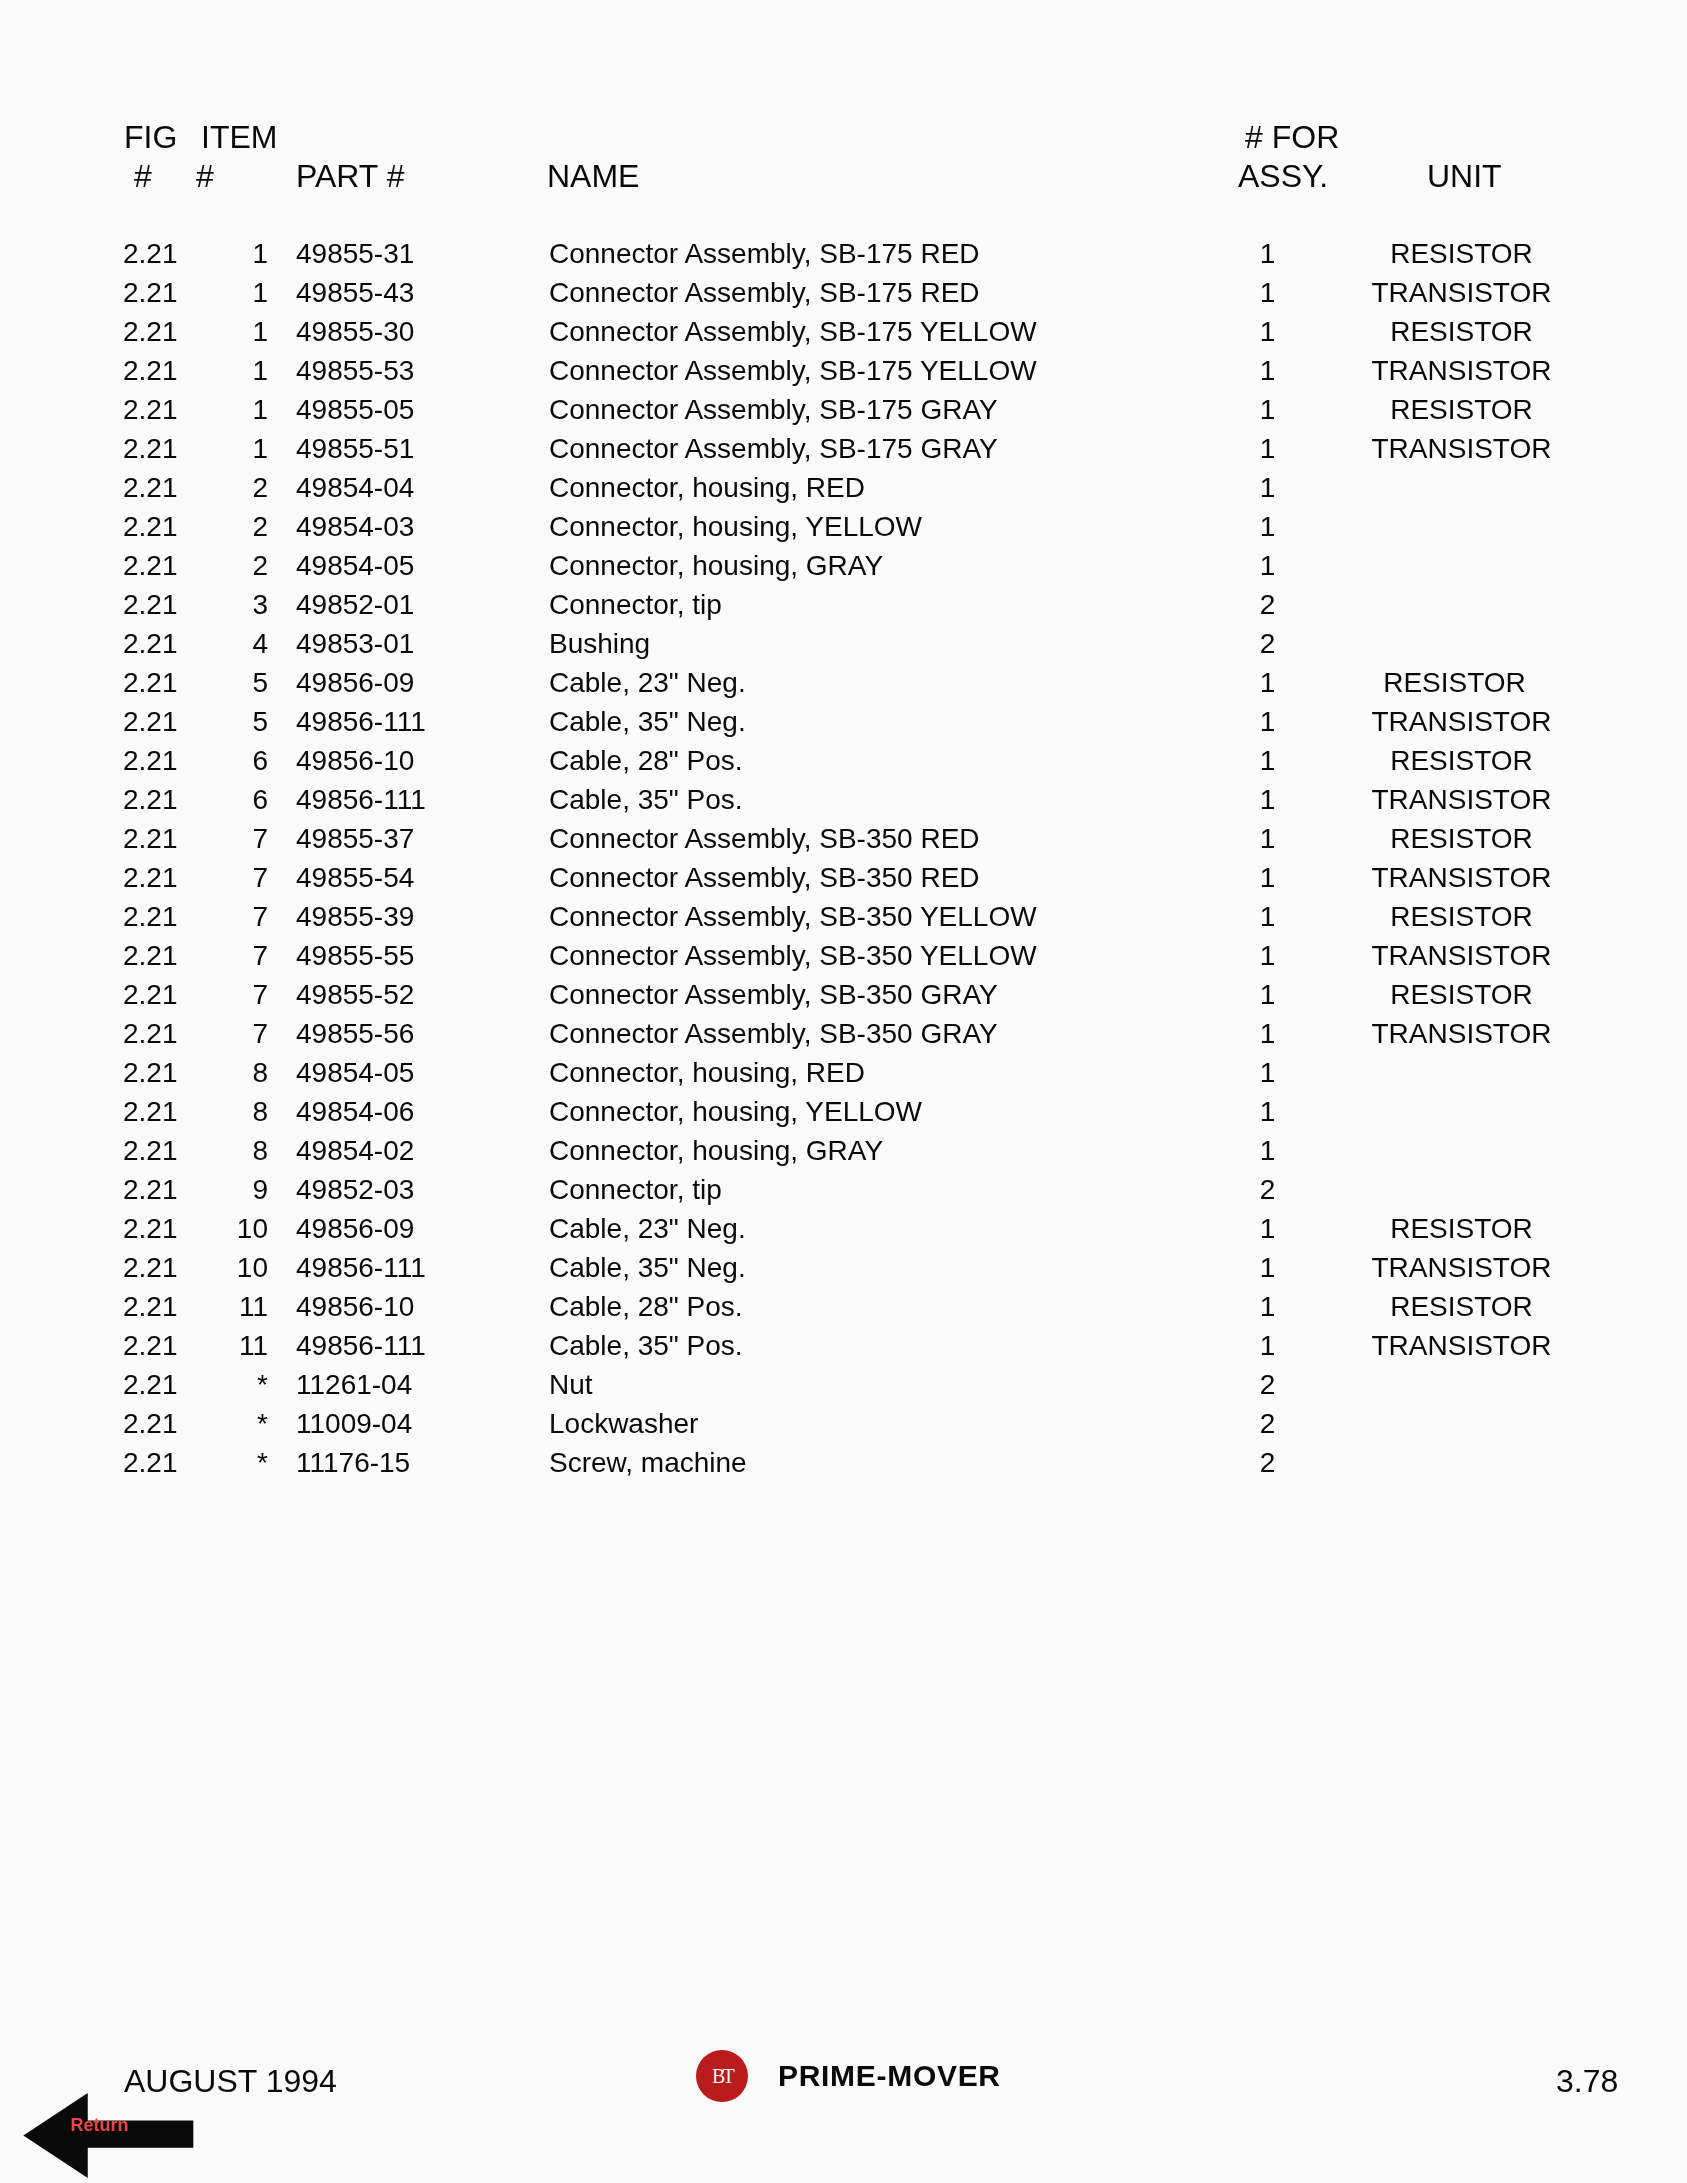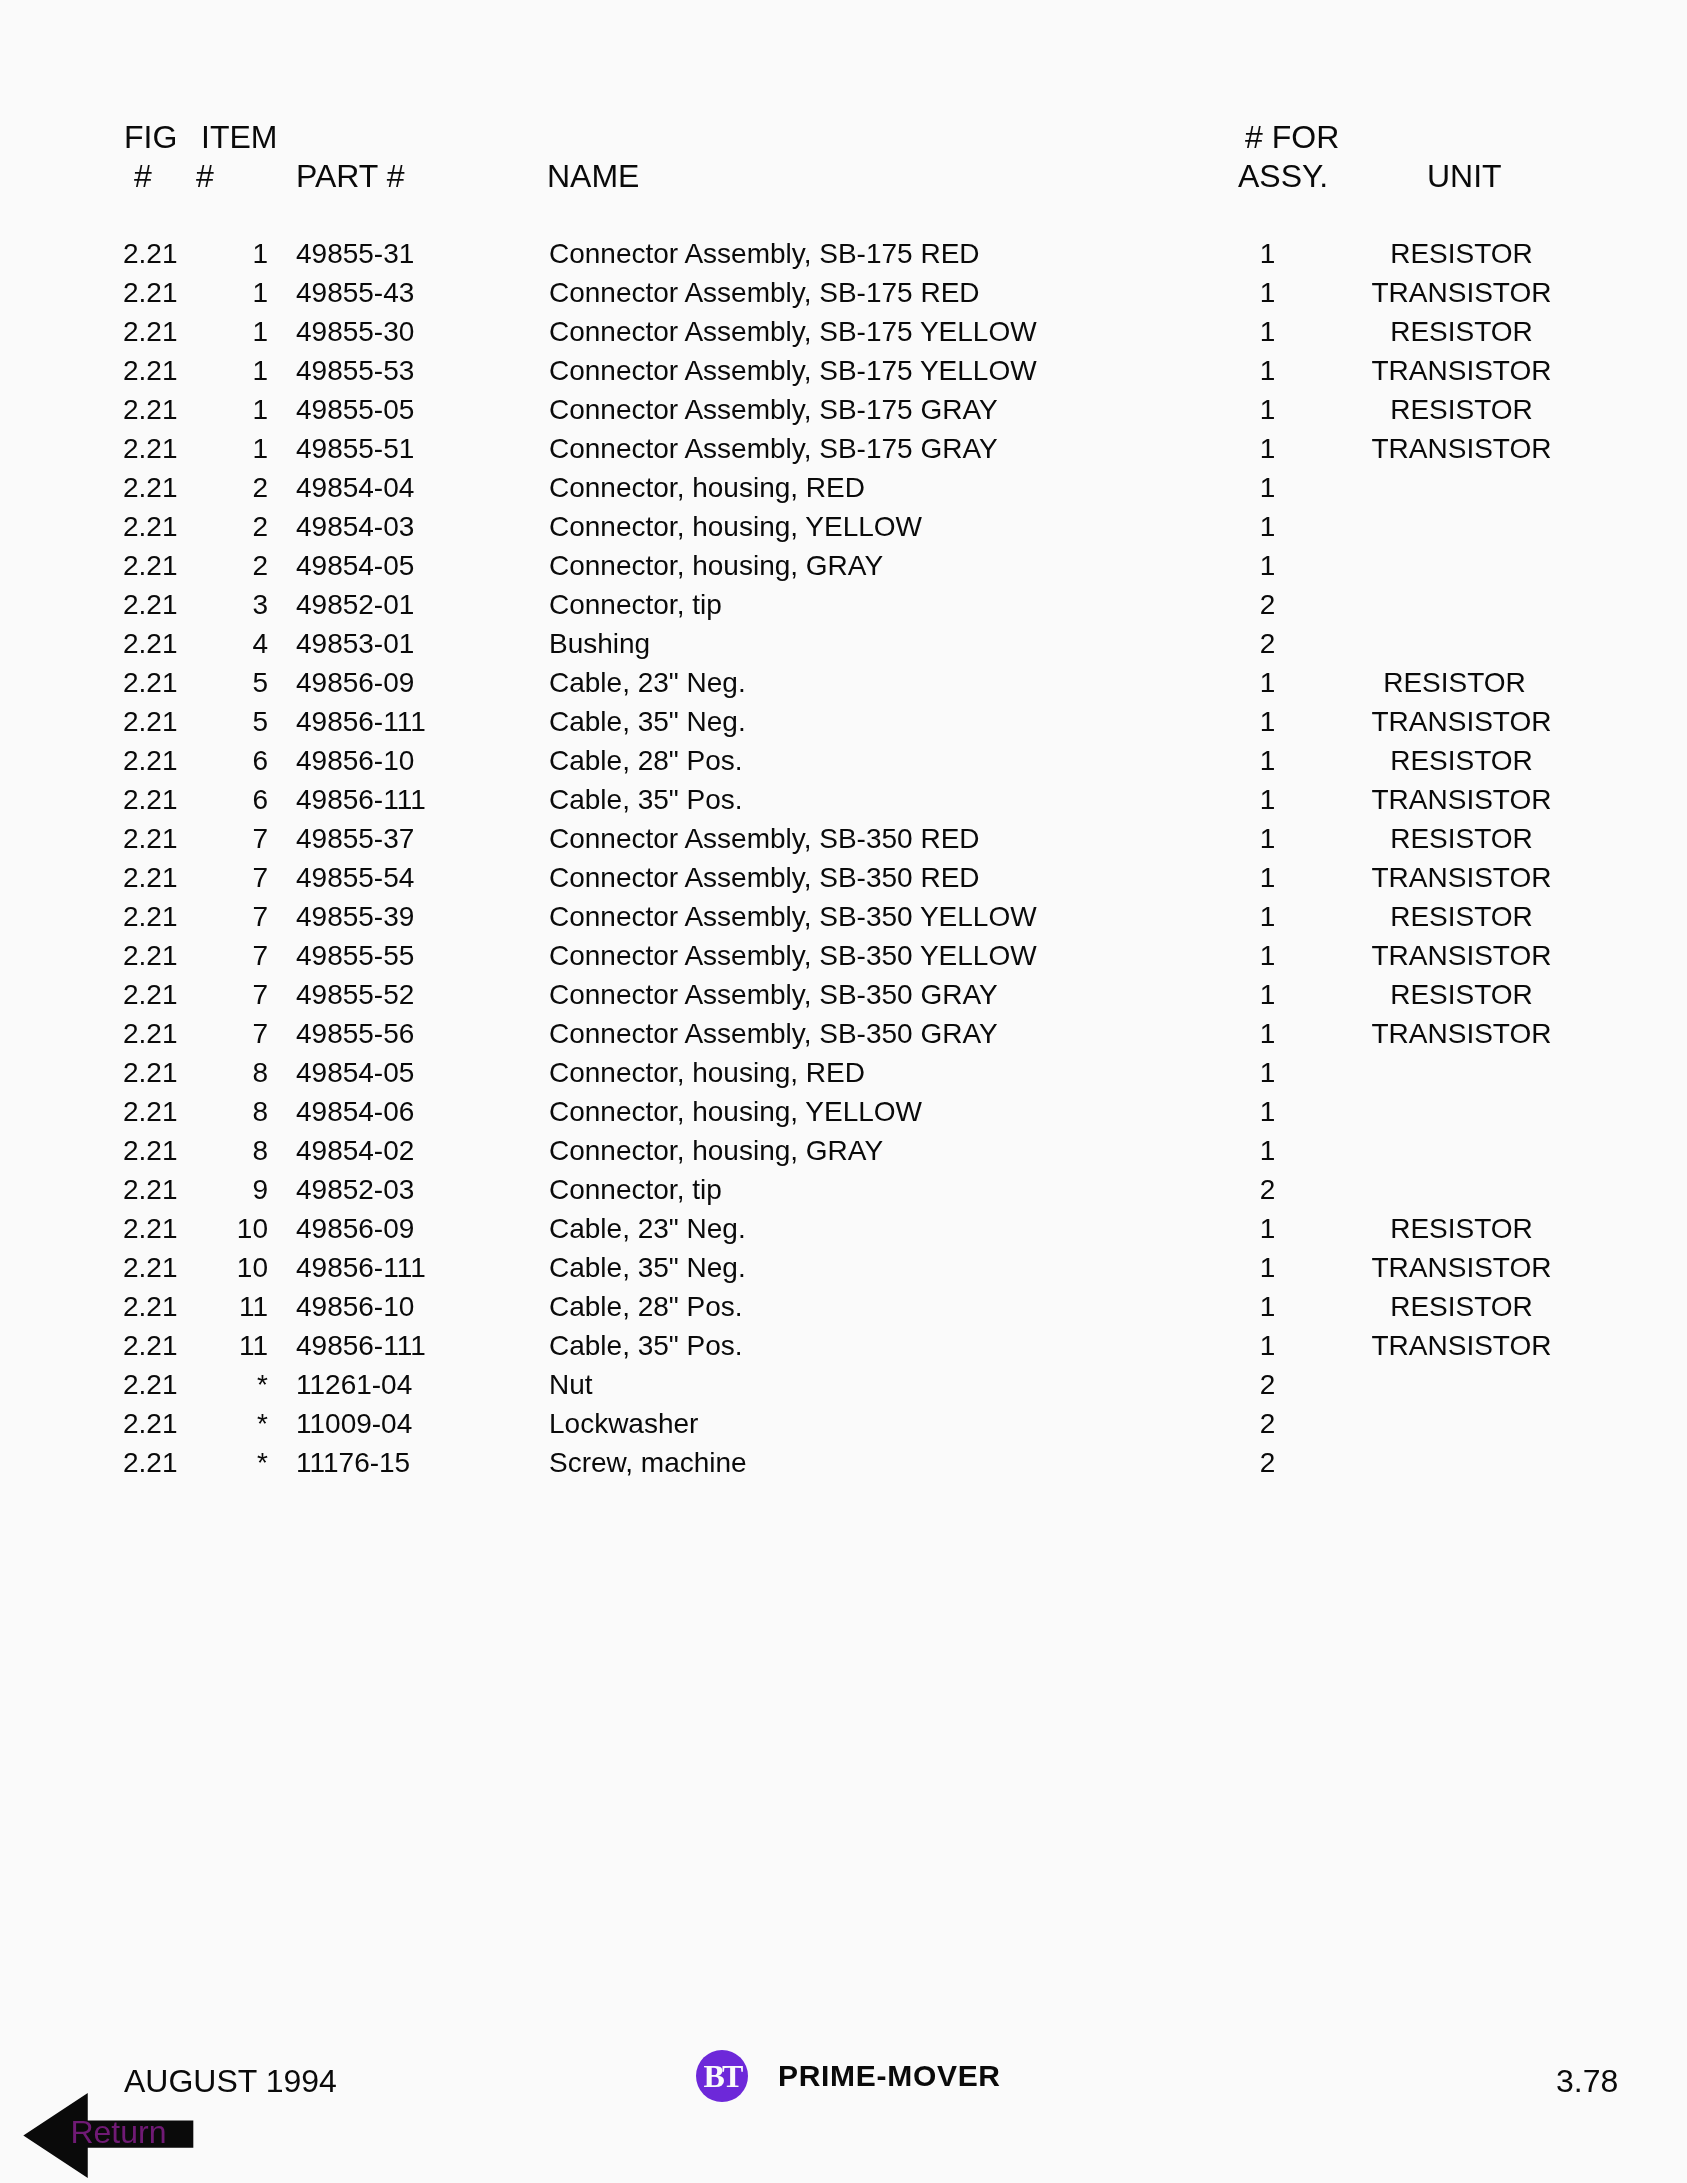--- a/index.html
+++ b/index.html
@@ -17,34 +17,34 @@
   .row span { position: absolute; top: 0; }
   .c-fig { left: 123px; }
   .c-item { left: 207px; width: 61px; text-align: right; }
   .c-part { left: 296px; }
   .c-name { left: 549px; }
   .c-qty { left: 1247px; width: 41px; text-align: center; }
   .c-unit { left: 1351px; width: 221px; text-align: center; }
   .footer-text { position: absolute; font-size: 32px; line-height: 1; white-space: nowrap; }
   .logo { position: absolute; left: 696px; top: 2050px; display: flex; align-items: center; }
   .logo-mark {
-    width: 52px; height: 52px; border-radius: 50%; background: #6d28d9;
-    color: #fafafa; font-family: "Liberation Serif", serif; font-weight: bold;
-    font-size: 32px; display: flex; align-items: center; justify-content: center;
+    width: 52px; height: 52px; border-radius: 50%; background: #b91c1c;
+    color: #fafafa; font-family: "Liberation Serif", serif; font-weight: normal;
+    font-size: 20px; display: flex; align-items: center; justify-content: center;
     letter-spacing: -2.8px;
   }
   .logo-text {
     margin-left: 30px; font-weight: bold; font-size: 30px; letter-spacing: 0.7px;
     font-family: Liberation Sans, sans-serif;
   }
   .return-btn { position: absolute; left: 23.4px; top: 2093px; width: 172px; height: 85px; cursor: pointer; }
   .return-btn svg { position: absolute; left: 0; top: 0; }
   .return-label {
-    position: absolute; left: 47px; top: 23.4px; color: #701a75; font-weight: normal;
-    font-size: 32px; line-height: 1; font-family: "Liberation Sans", sans-serif;
+    position: absolute; left: 47px; top: 23.4px; color: #ef4444; font-weight: bold;
+    font-size: 18px; line-height: 1; font-family: "Liberation Sans", sans-serif;
   }
 </style>
 </head>
 <body>
 
 <div>
   <span class="hdr" style="left:124px; top:121px;">FIG</span>
   <span class="hdr" style="left:134px; top:160px;">#</span>
 </div>
 <div>

